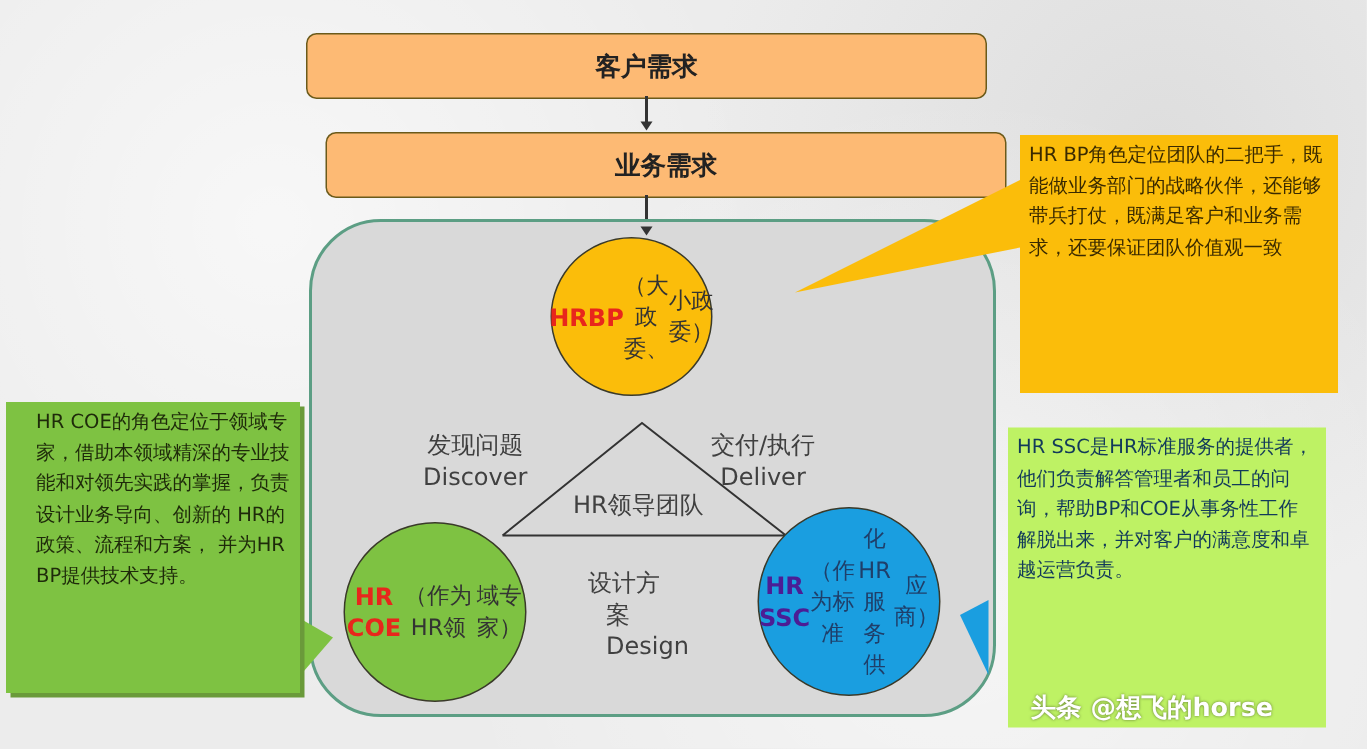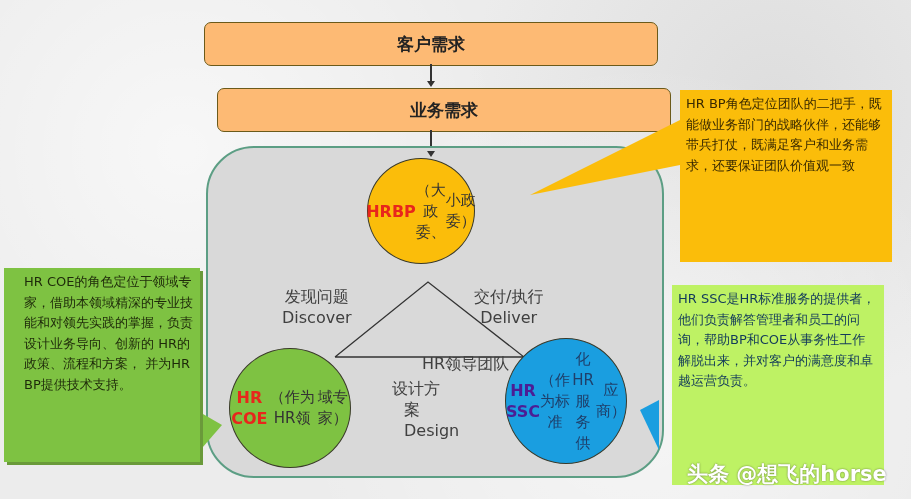--- a/index.html
+++ b/index.html
@@ -42,21 +42,21 @@
   .label { position: absolute; font-size: 16px; color: #404040; text-align: center; line-height: 21px; }
   svg.lines { position: absolute; left: 0; top: 0; }
   .callout {
     position: absolute; font-size: 13px; line-height: 20.5px; color: #2b2200;
     padding: 4px 6px; box-sizing: border-box;
   }
   #callout-hrbp { left: 680px; top: 90px; width: 212px; height: 172px; background: #fbbd0a; color: #3a2a00; }
   #callout-coe { left: 4px; top: 268px; width: 196px; height: 194px; background: #7ec242; color: #1e2a0a; box-shadow: 3px 3px 0 #6a9a3a; padding-left: 20px; }
   #callout-ssc { left: 659px; top: 285px; width: 212px; height: 200px; background: #bef264; color: #123a5a; margin-left: 13px; }
   .watermark {
-    position: absolute; left: 687px; top: 460px; font-size: 21px; color: #fff;
+    position: absolute; left: 687px; top: 460px; font-size: 17px; color: #fff;
     text-shadow: 0 0 2px rgba(0,0,0,0.5); font-weight: bold;
   }
 </style>
 </head>
 <body>
 
 <div id="box-customer" class="box">
   <span>客户需求</span>
 </div>
 <div class="arrow-line" style="left:430px; top:64px; height:18px;"></div>
@@ -101,21 +101,21 @@
 </div>
 
 <div class="label" style="left:282px; top:286px;">
   <div>发现问题</div>
   <div>Discover</div>
 </div>
 <div class="label" style="left:474px; top:286px;">
   <div>交付/执行</div>
   <div>Deliver</div>
 </div>
-<div class="label" style="left:382px; top:353px;margin-left:40px;">HR领导团队</div>
+<div class="label" style="left:382px; top:326px;">HR领导团队</div>
 <div class="label" style="left:392px; top:378px; text-align:left;">
   <div>设计方</div>
   <div style="padding-left:12px;">案</div>
   <div style="padding-left:12px;">Design</div>
 </div>
 
 <div id="callout-hrbp" class="callout">HR BP角色定位团队的二把手，既能做业务部门的战略伙伴，还能够带兵打仗，既满足客户和业务需求，还要保证团队价值观一致</div>
 <div id="callout-coe" class="callout">HR COE的角色定位于领域专家，借助本领域精深的专业技能和对领先实践的掌握，负责设计业务导向、创新的 HR的政策、流程和方案， 并为HR BP提供技术支持。</div>
 <div id="callout-ssc" class="callout">HR SSC是HR标准服务的提供者，他们负责解答管理者和员工的问询，帮助BP和COE从事务性工作解脱出来，并对客户的满意度和卓越运营负责。</div>
 

